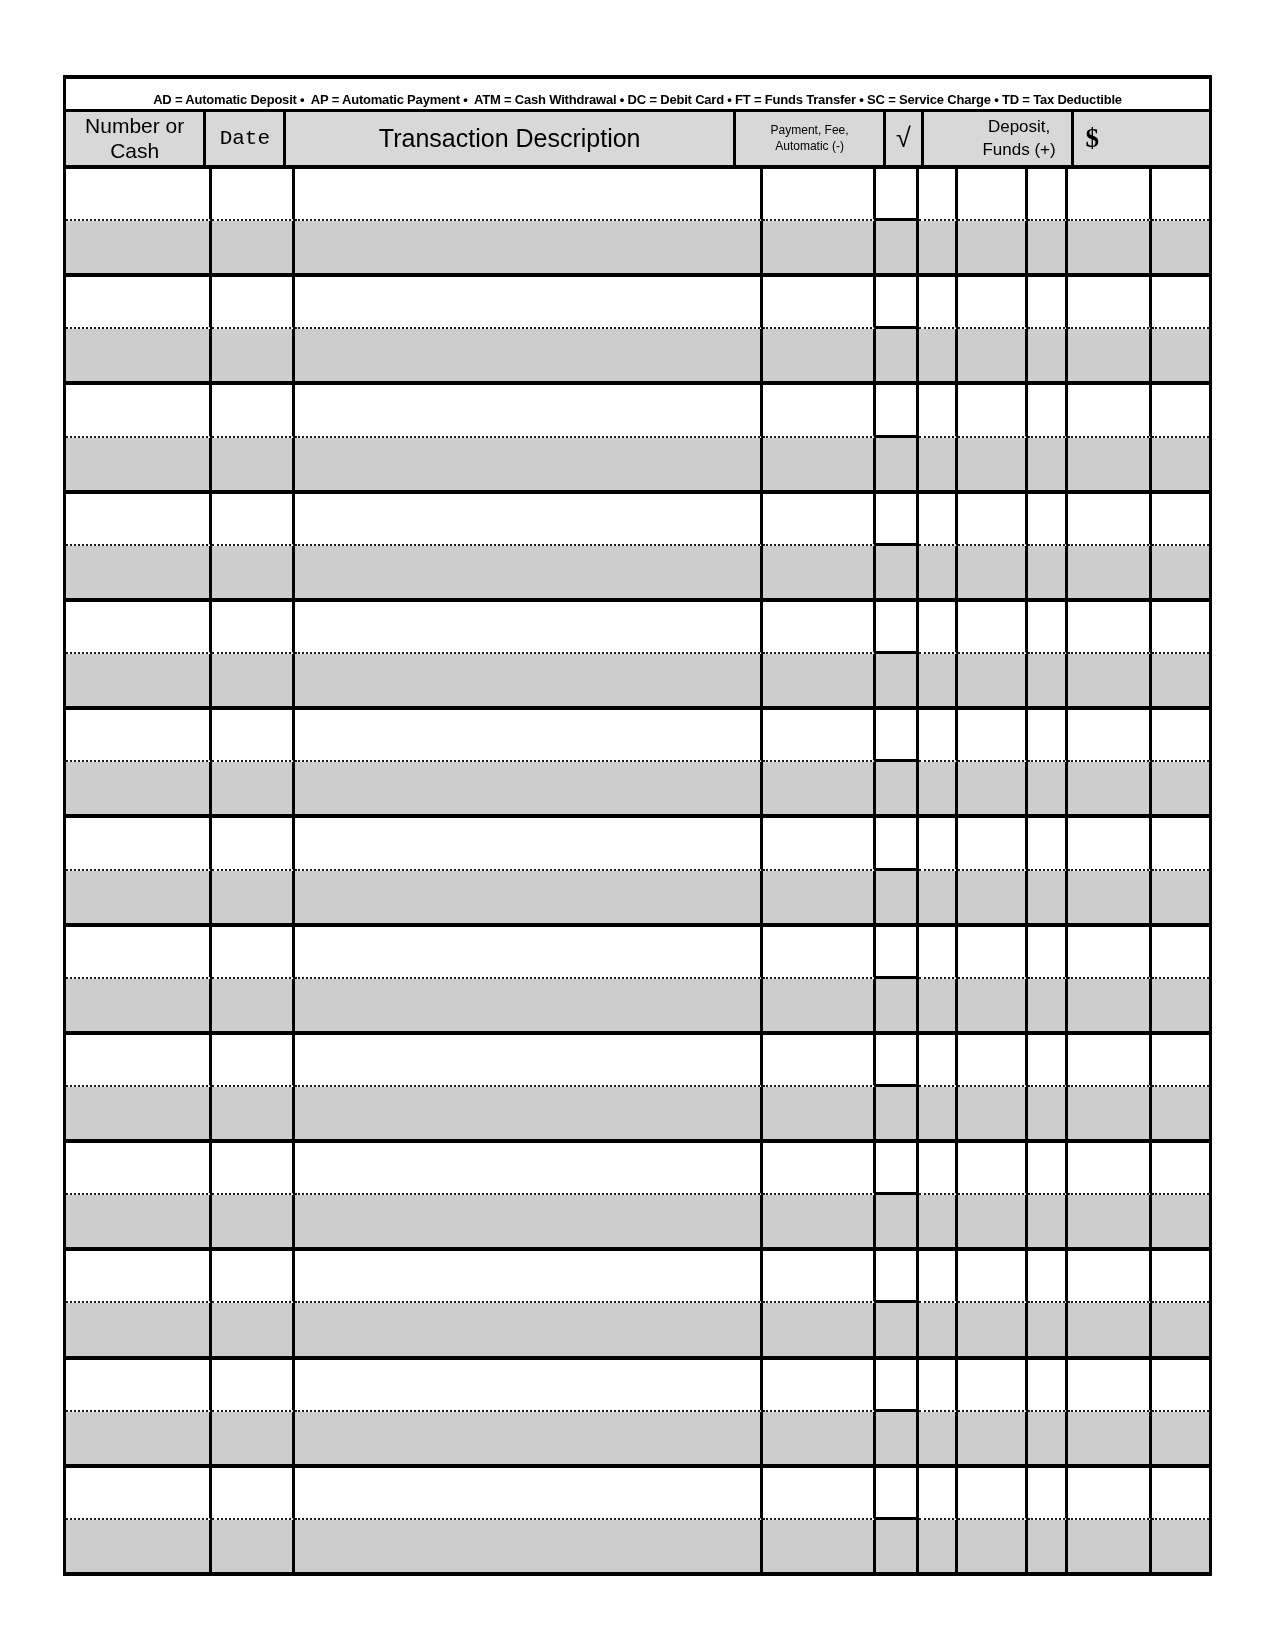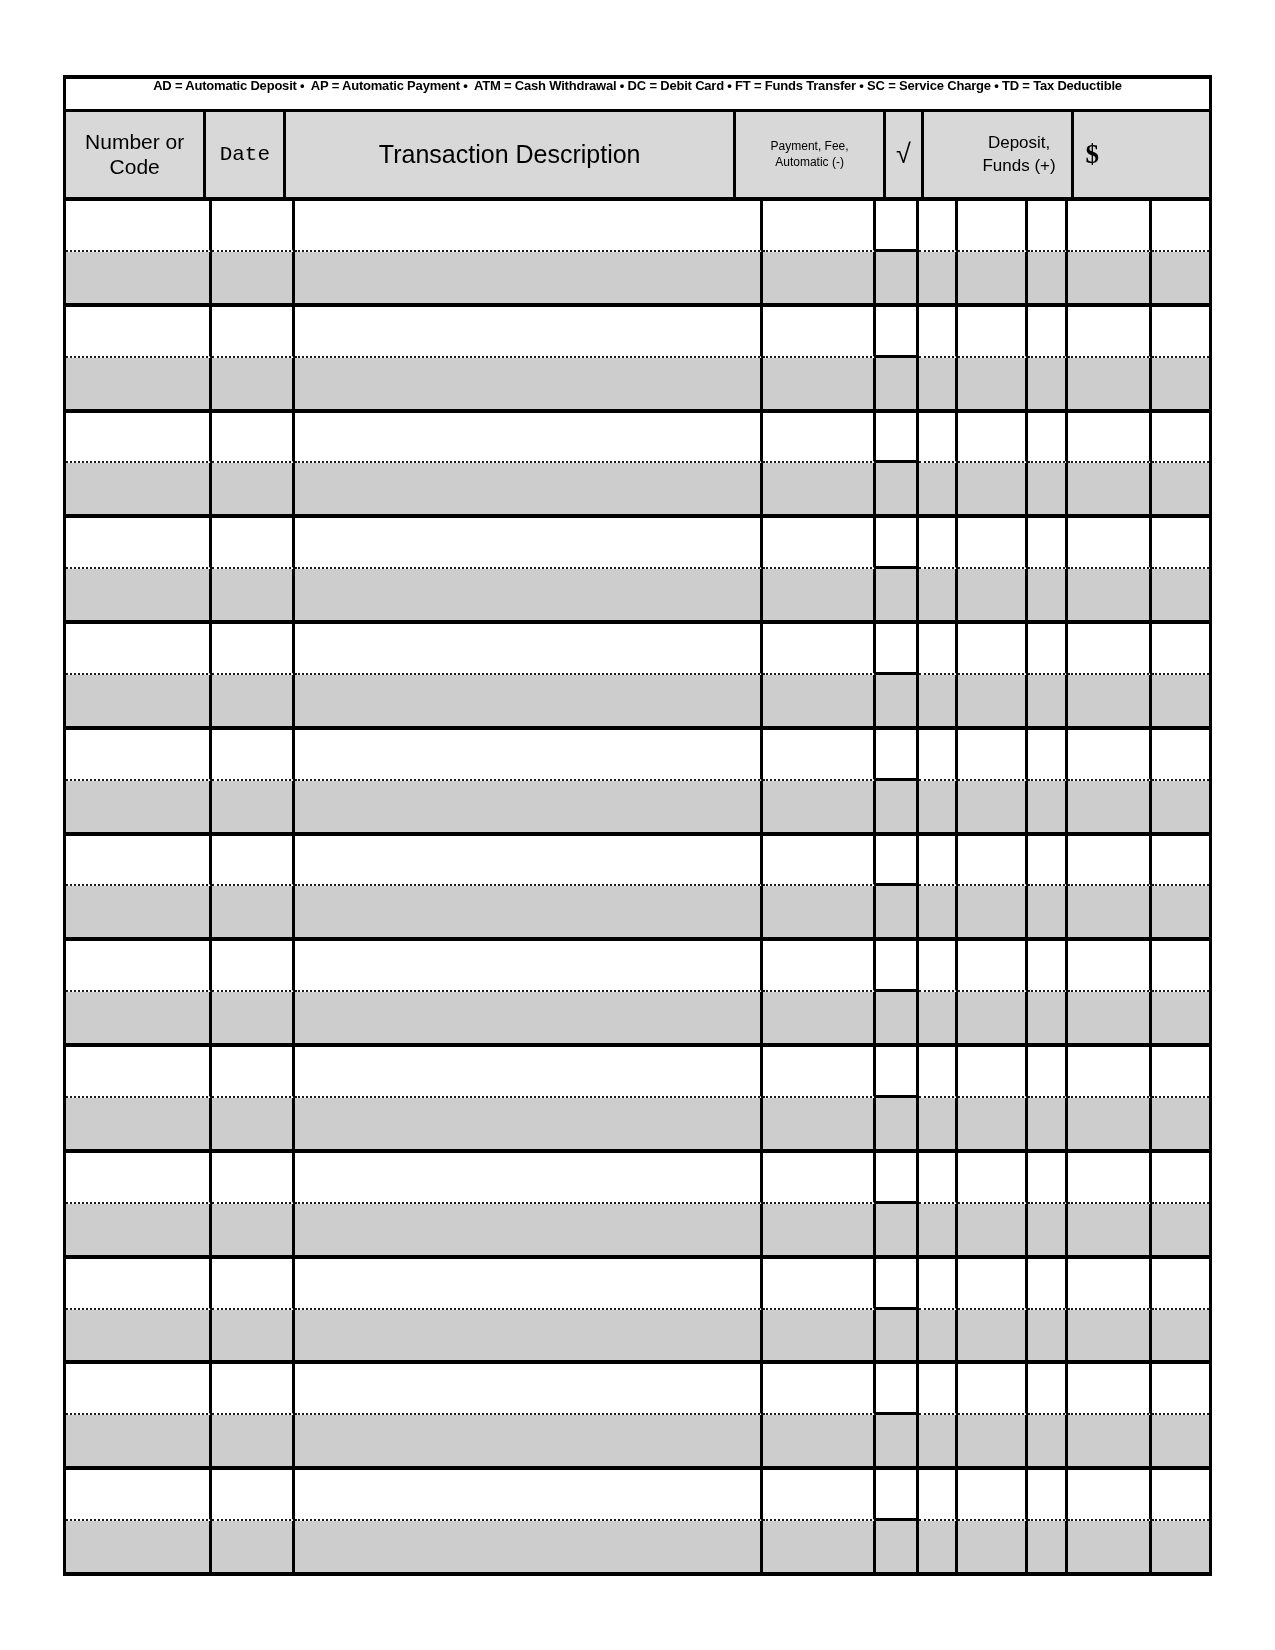--- a/index.html
+++ b/index.html
@@ -18,32 +18,32 @@
     border-top-width: 4px;
     border-bottom-width: 4px;
     display: flex; flex-direction: column;
     background: #fff;
   }
   
   .legend {
     height: 33px;
     border-bottom: 3px solid var(--border, #000);
     display: flex; align-items: flex-end; justify-content: center;
-    padding-bottom: 16px;
+    padding-bottom: 2px;
     background: #fff;
   }
   .legend span {
     font-weight: bold;
     font-size: 13px;
     letter-spacing: -0.2px;
     white-space: pre;
   }
   
   .header {
-    height: 89px;
+    height: 57px;
     border-bottom: 4px solid var(--border, #000);
     display: flex;
     background: var(--header-fill, #d8d8d8);
   }
   .hcell {
     border-right: 3px solid var(--border, #000);
     display: flex; flex-direction: column;
     align-items: center; justify-content: center;
     text-align: center;
     height: 100%;
@@ -89,21 +89,21 @@
 
 <div class="register">
 
   <div class="legend">
     <span>AD = Automatic Deposit •  AP = Automatic Payment •  ATM = Cash Withdrawal • DC = Debit Card • FT = Funds Transfer • SC = Service Charge • TD = Tax Deductible</span>
   </div>
 
   <div class="header">
     <div class="hcell h-num">
       <div>Number or</div>
-      <div>Code</div>
+      <div>Cash</div>
     </div>
     <div class="hcell h-date">
       <div>Date</div>
     </div>
     <div class="hcell h-desc">
       <div>Transaction Description</div>
     </div>
     <div class="hcell h-pay">
       <div>Payment, Fee,</div>
       <div>Automatic (-)</div>

